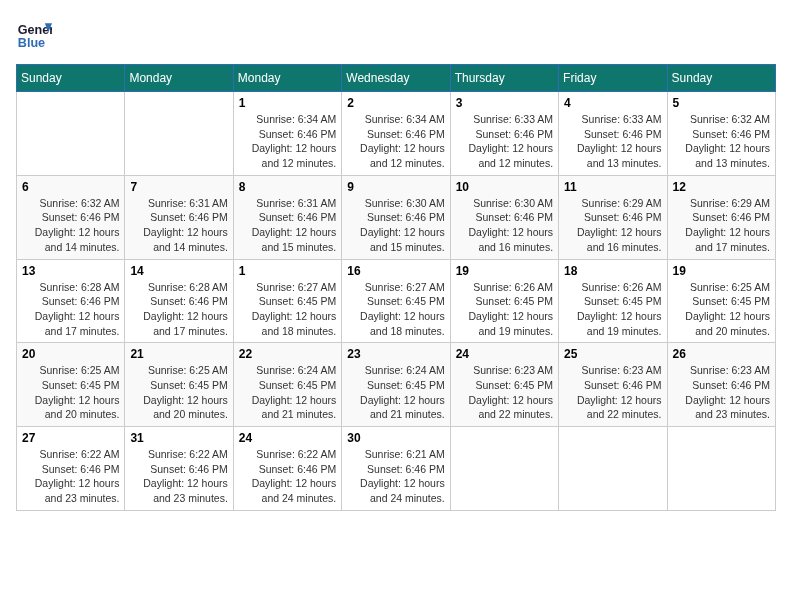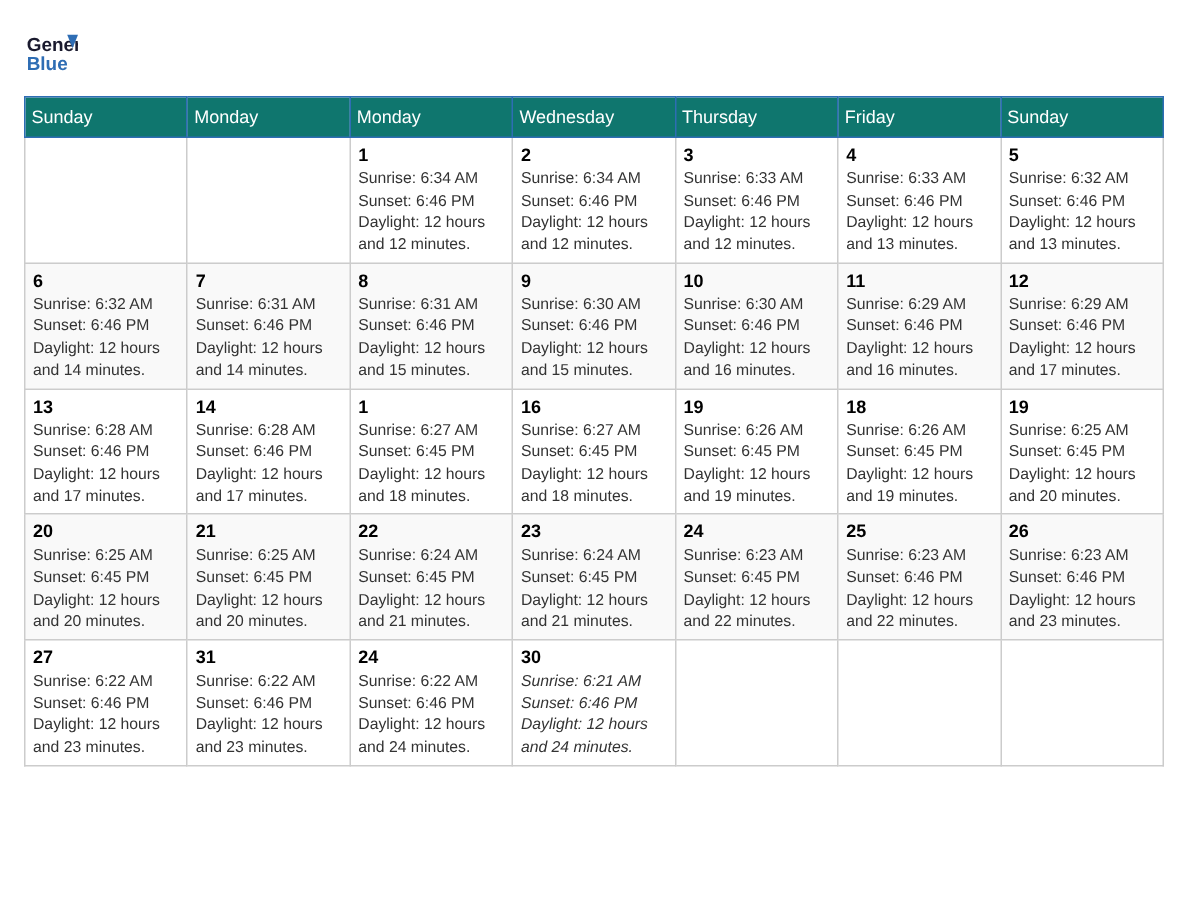--- a/index.html
+++ b/index.html
@@ -62,20 +62,21 @@
     .day-num {
       font-weight: bold;
       font-size: 12px;
       display: block;
       margin-bottom: 2px;
     }
     .day-info {
       color: #333;
       font-size: 10.5px;
       line-height: 1.4;
+      text-align: right;
     }
     tbody tr:nth-child(even) {
       background: #f9f9f9;
     }
     .empty {
       background: #fff;
     }
   </style>
 </head>
 <body>
@@ -287,21 +288,21 @@
 Daylight: 12 hours and 23 minutes.</div>
         </td>
         <td>
           <span class="day-num">24</span>
           <div class="day-info" style="white-space: pre-line;">Sunrise: 6:22 AM
 Sunset: 6:46 PM
 Daylight: 12 hours and 24 minutes.</div>
         </td>
         <td>
           <span class="day-num">30</span>
-          <div class="day-info" style="white-space: pre-line; font-style: italic;">Sunrise: 6:21 AM
+          <div class="day-info" style="white-space: pre-line;">Sunrise: 6:21 AM
 Sunset: 6:46 PM
 Daylight: 12 hours and 24 minutes.</div>
         </td>
         <td class="empty"></td>
         <td class="empty"></td>
         <td class="empty"></td>
       </tr>
     </tbody>
 </table>
 

